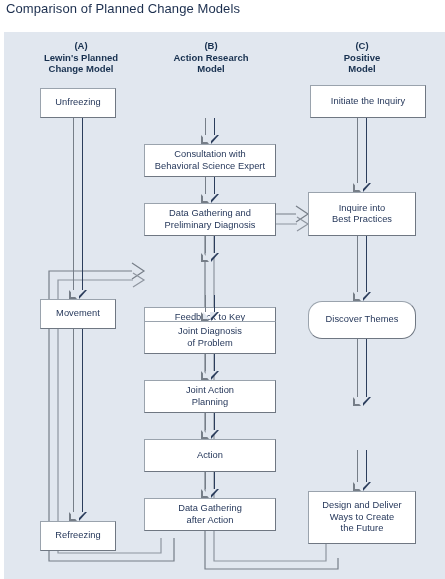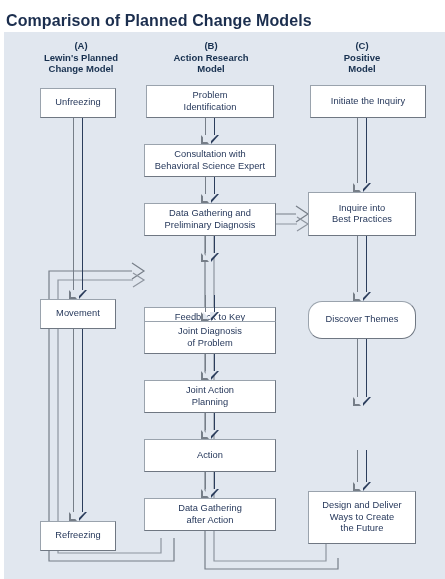--- a/index.html
+++ b/index.html
@@ -10,23 +10,23 @@
   body {
     width: 445px;
     height: 579px;
     font-family: "Liberation Sans", sans-serif;
     overflow: hidden;
     position: relative;
   }
   #page-title {
     position: absolute;
     left: 6px;
-    top: 12px;
-    font-size: 16px;
-    font-weight: bold;
+    top: 1px;
+    font-size: 13px;
+    font-weight: normal;
     color: #1b2e4e;
     letter-spacing: 0.1px;
   }
   #diagram-panel {
     position: absolute;
     left: 4px;
     top: 32px;
     width: 441px;
     height: 547px;
     background: #e1e7ef;
@@ -184,24 +184,20 @@
     <div class="shaft-l" style="height:172px;"></div>
     <div class="shaft-r" style="height:172px;"></div>
     <div class="head" style="top:172px;"><i class="r"></i></div>
   </div>
   <div class="arrow" style="left:66px; top:297px; height:192px;">
     <div class="shaft-l" style="height:183px;"></div>
     <div class="shaft-r" style="height:183px;"></div>
     <div class="head" style="top:183px;"><i class="r"></i></div>
   </div>
 
-  <div class="node" style="left:142px; top:53px; width:128px; height:33px; flex-direction:column;">
-    <span>Problem</span>
-    <span>Identification</span>
-  </div>
 
   <div class="node" style="left:140px; top:112px; width:132px; height:33px; flex-direction:column;">
     <span>Consultation with</span>
     <span>Behavioral Science Expert</span>
   </div>
 
   <div class="node" style="left:140px; top:171px; width:132px; height:33px; flex-direction:column;">
     <span>Data Gathering and</span>
     <span>Preliminary Diagnosis</span>
   </div>

